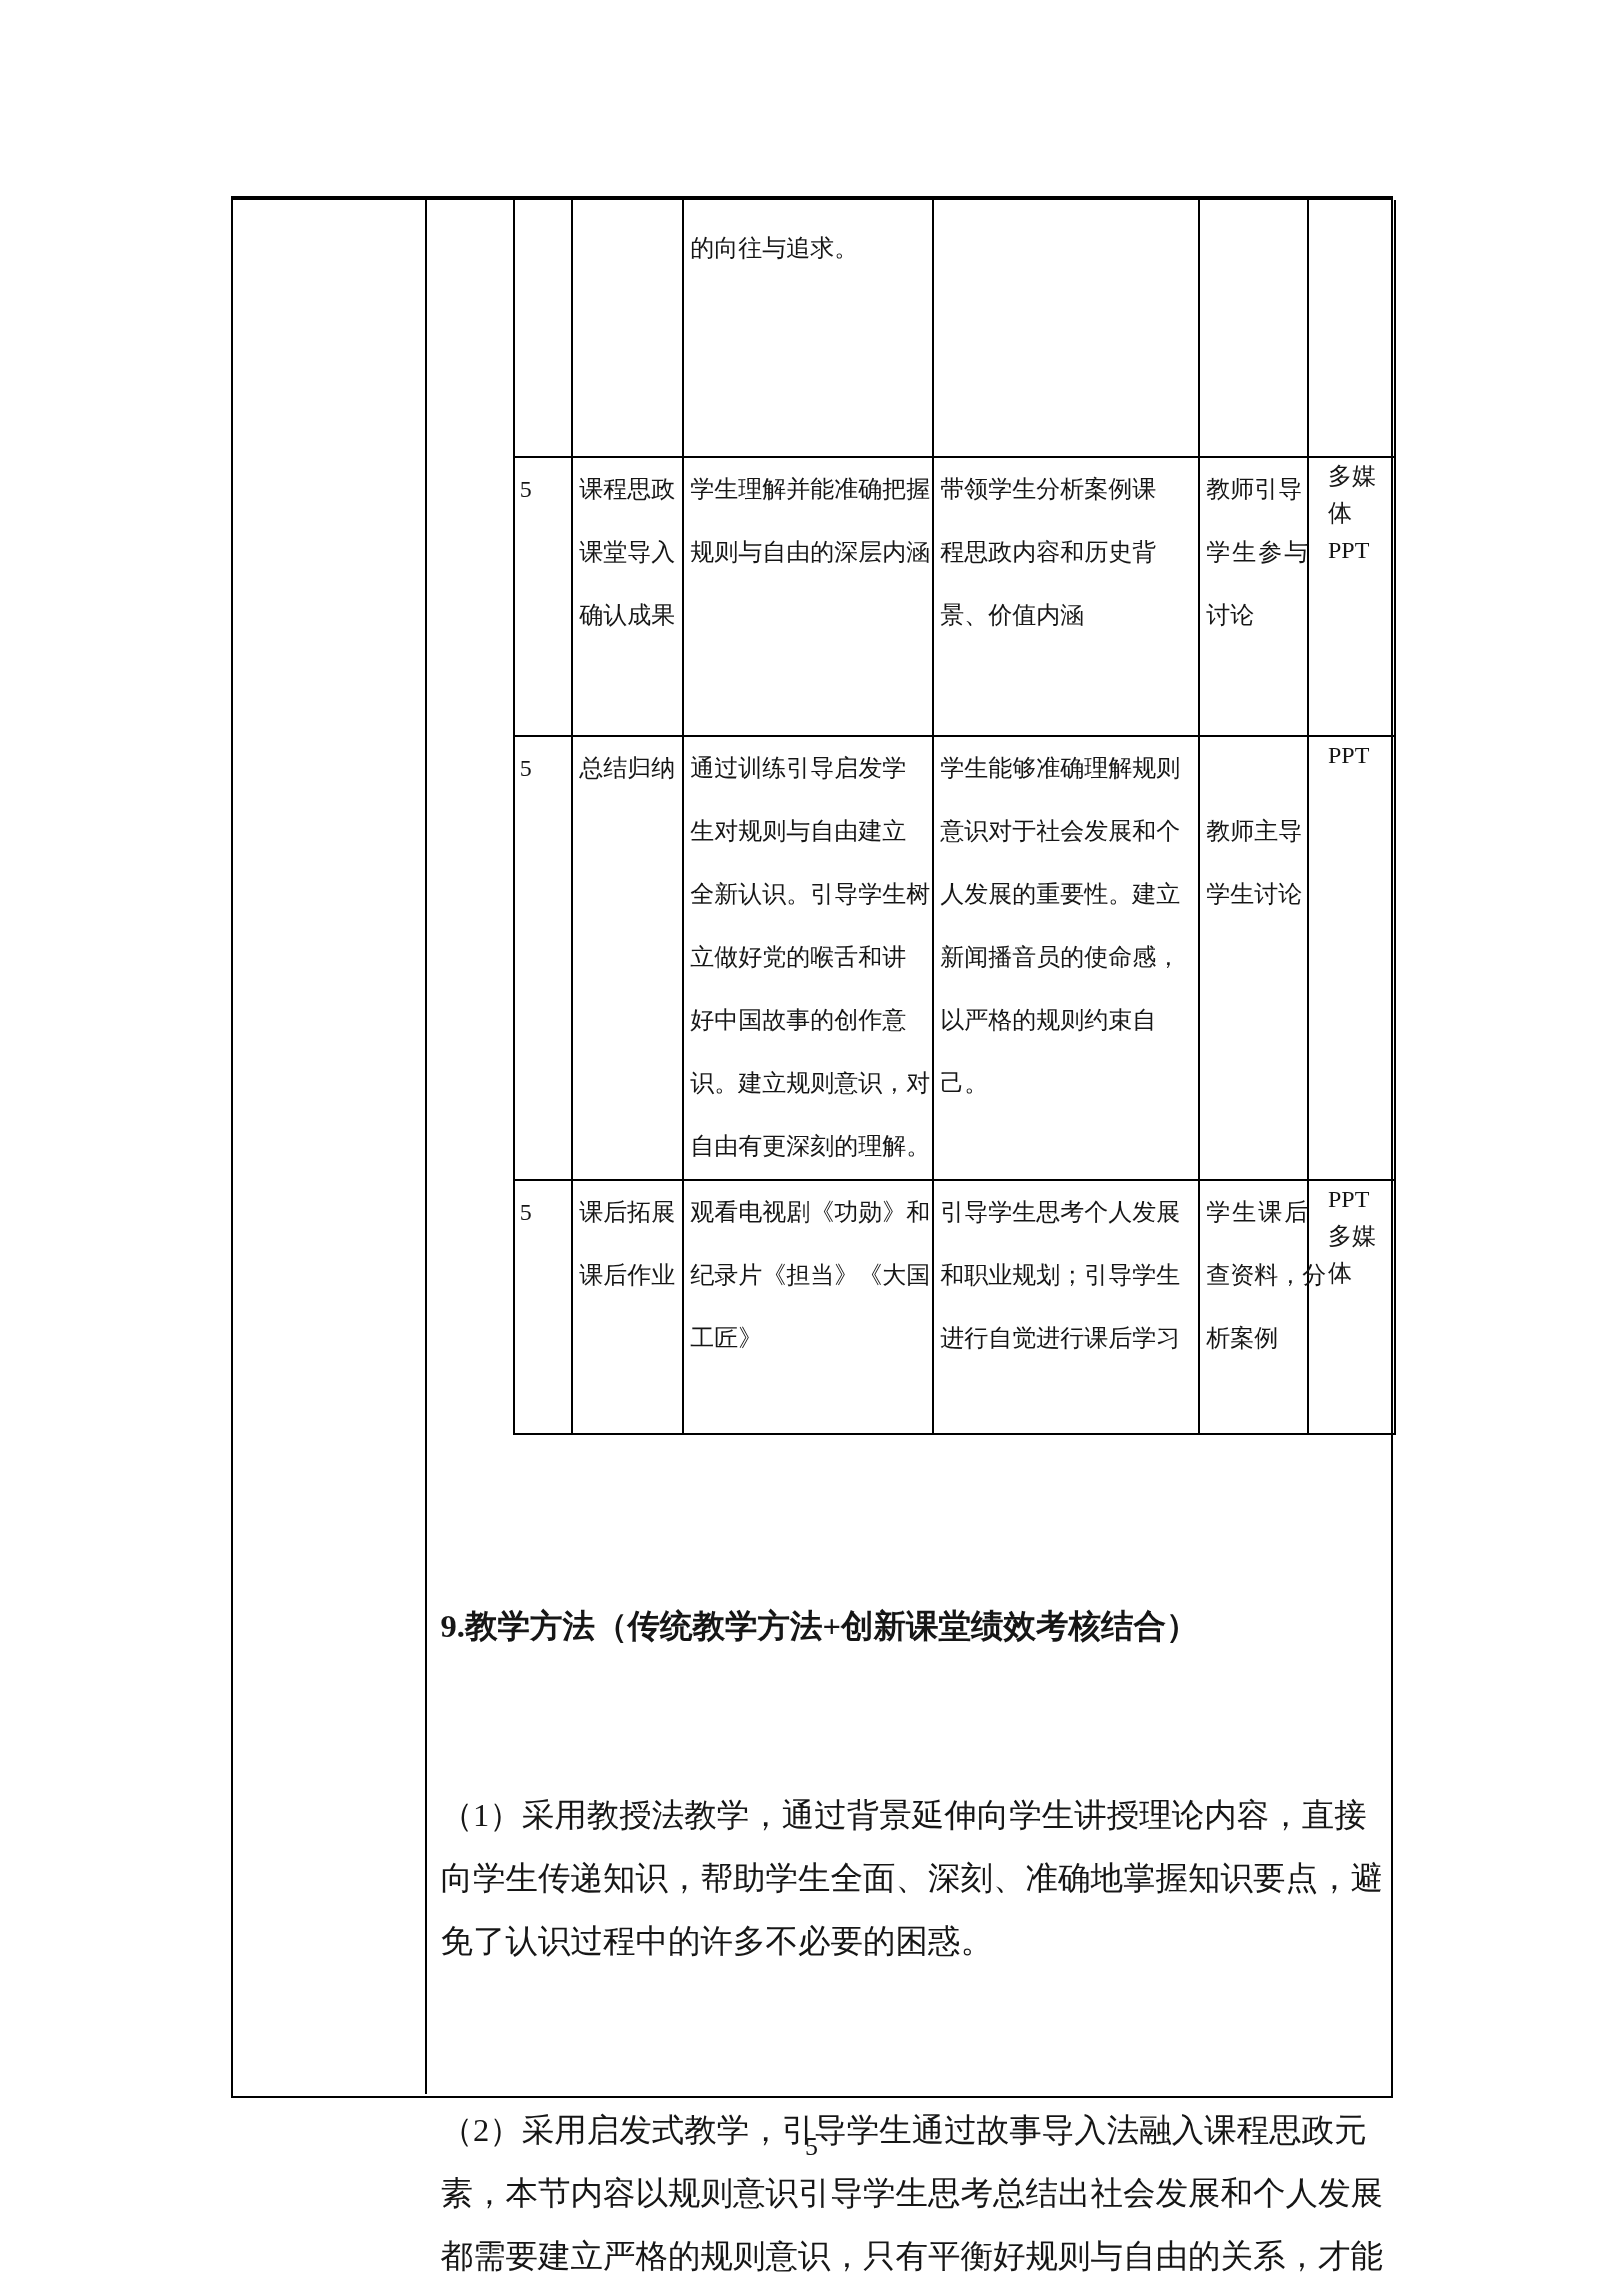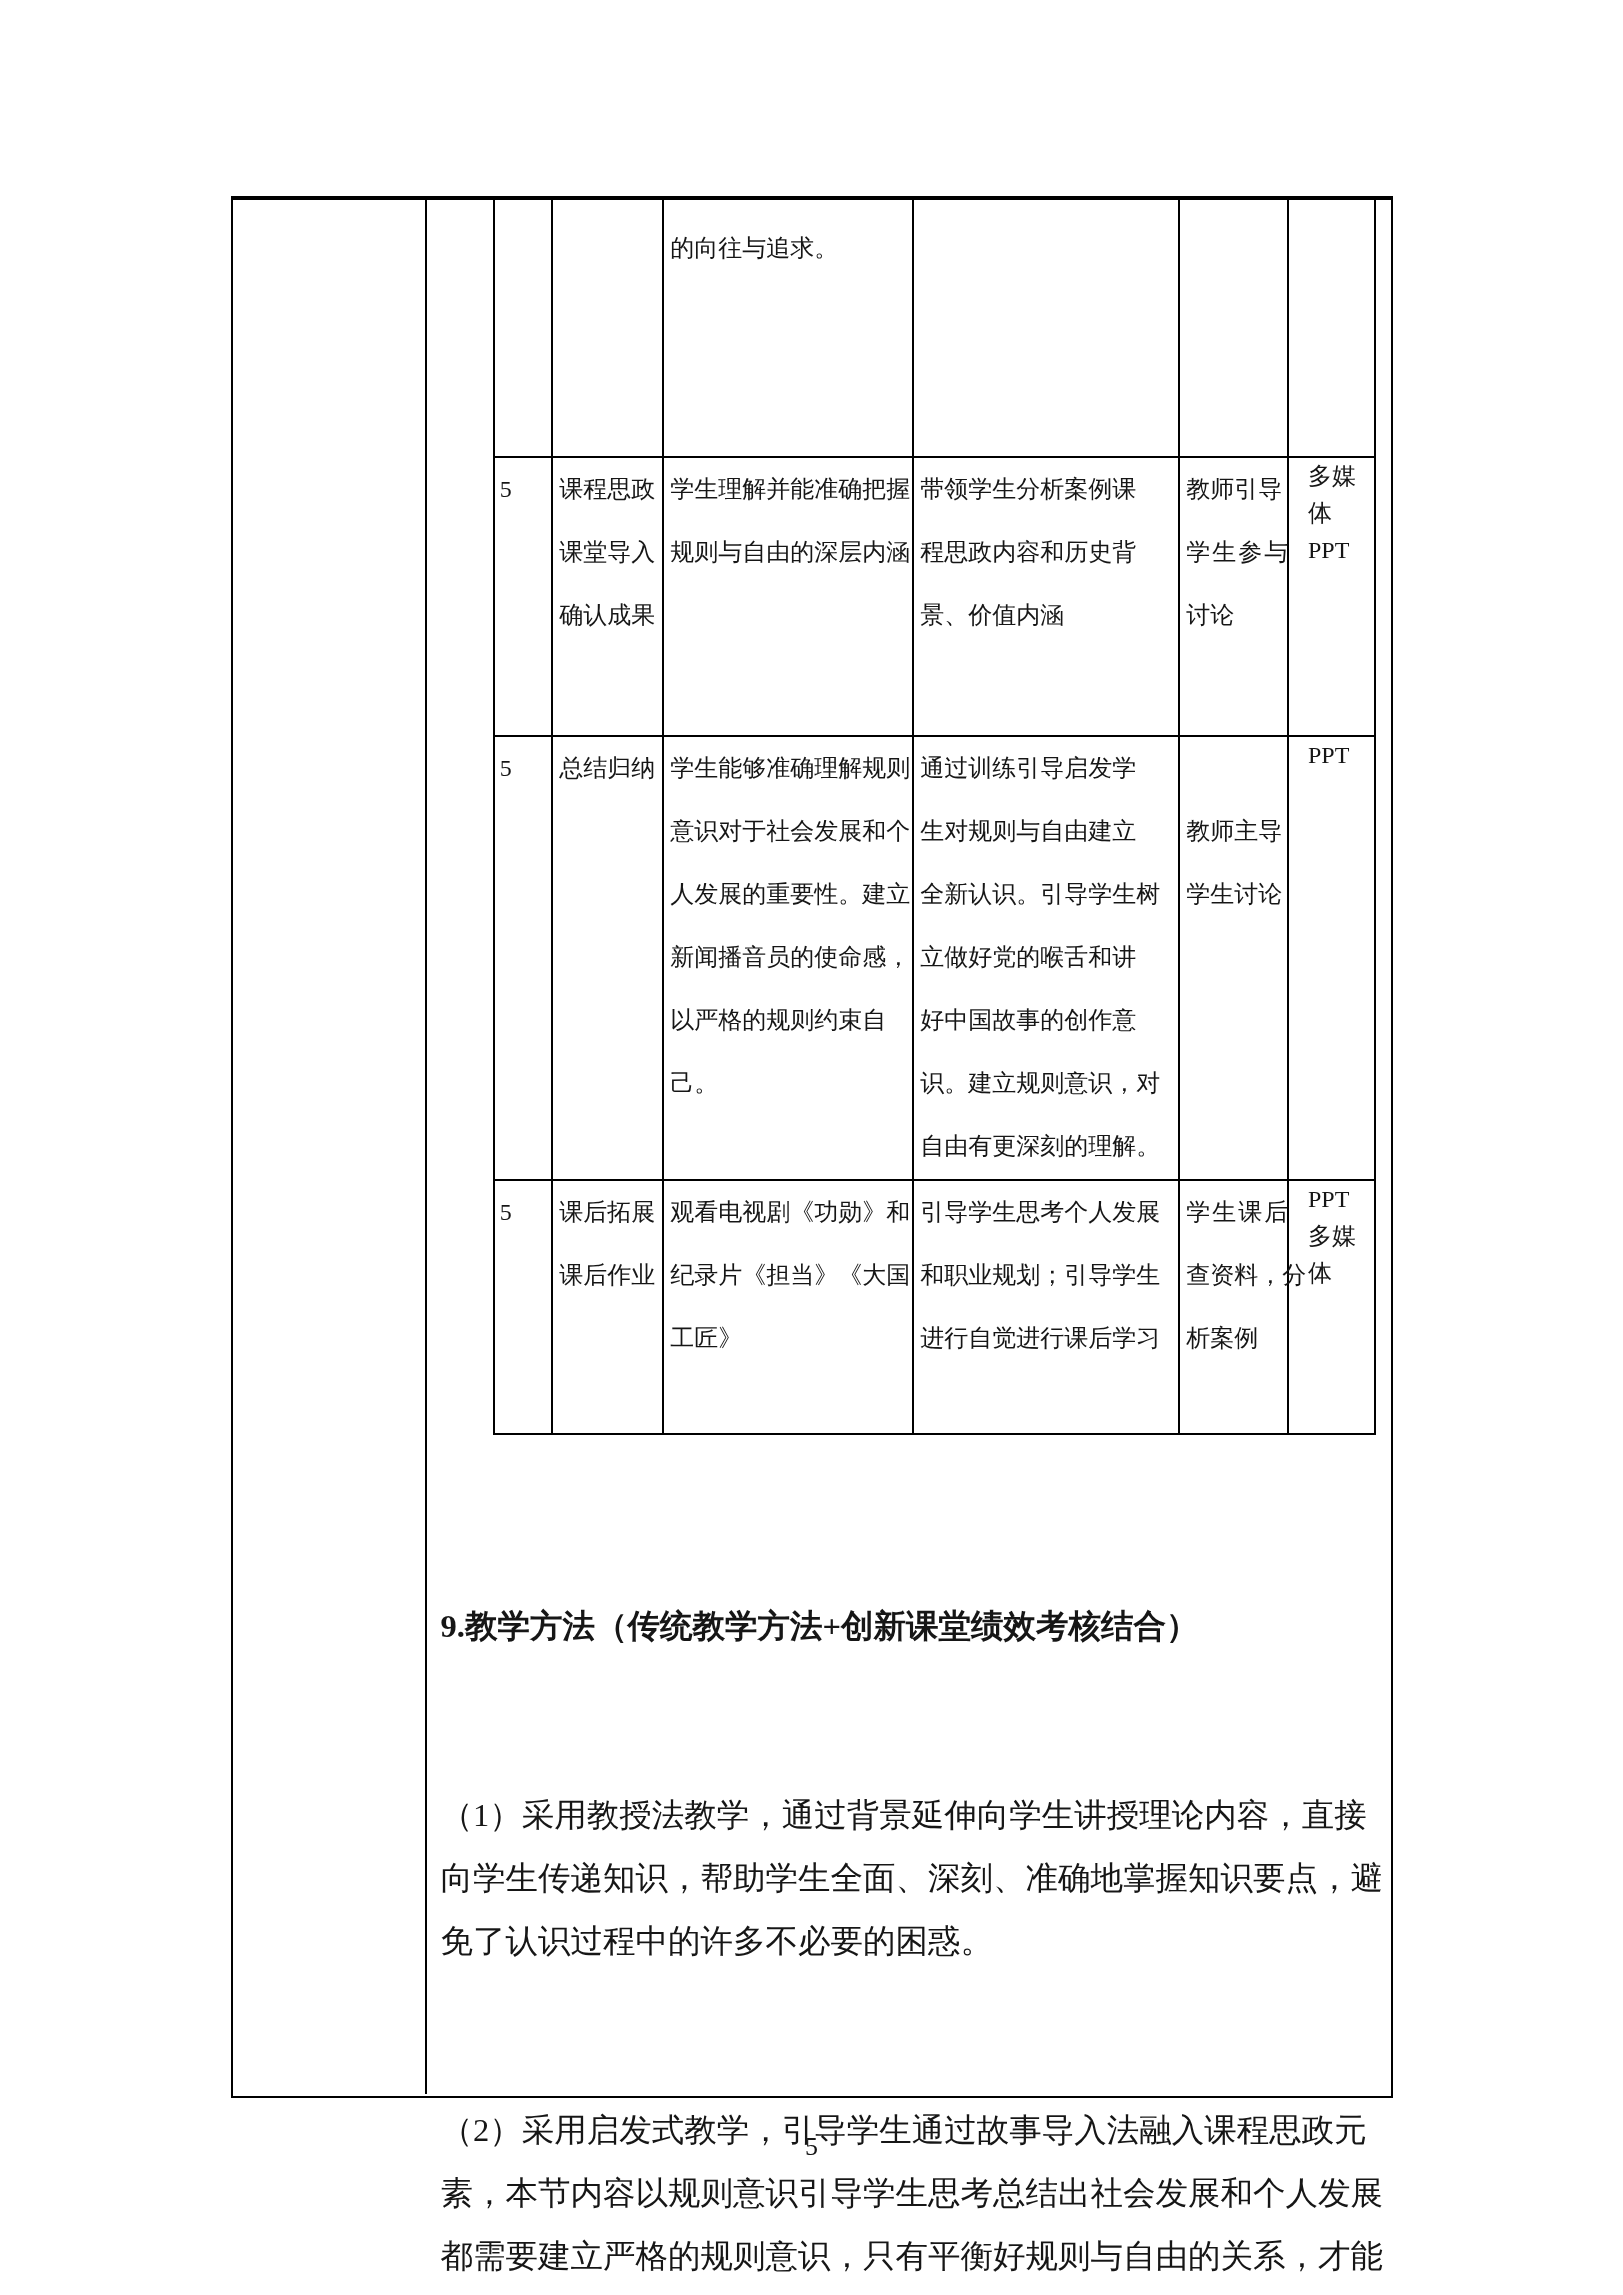--- a/index.html
+++ b/index.html
@@ -23,21 +23,21 @@
   
   .vline-left{
     position:absolute;
     left:425px;top:198px;
     width:2.4px;height:1896px;
     background:#000;
   }
   
   .inner-table{
     position:absolute;
-    left:493px;top:200px;
+    left:513px;top:200px;
     width:883px;
     box-sizing:border-box;
     border-left:2.4px solid #000;
     display:grid;
     grid-template-columns:58px 111px 250px 266px 109px 87px;
     grid-template-rows:258px 279px 444px 254px;
     background:transparent;
   }
   .cell{
     box-sizing:border-box;
@@ -103,33 +103,33 @@
 景、价值内涵</div>
     <div class="cell c5">教师引导
 学 生 参 与
 讨论</div>
     <div class="cell c6">多媒
 体
 PPT</div>
 
     <div class="cell c1">5</div>
     <div class="cell c2">总结归纳</div>
-    <div class="cell c4">学生能够准确理解规则
-意识对于社会发展和个
-人发展的重要性。建立
-新闻播音员的使命感，
-以严格的规则约束自
-己。</div>
     <div class="cell c3">通过训练引导启发学
 生对规则与自由建立
 全新认识。引导学生树
 立做好党的喉舌和讲
 好中国故事的创作意
 识。建立规则意识，对
 自由有更深刻的理解。</div>
+    <div class="cell c4">学生能够准确理解规则
+意识对于社会发展和个
+人发展的重要性。建立
+新闻播音员的使命感，
+以严格的规则约束自
+己。</div>
     <div class="cell c5">　
 教师主导
 学生讨论</div>
     <div class="cell c6">PPT</div>
 
     <div class="cell c1">5</div>
     <div class="cell c2">课后拓展
 课后作业</div>
     <div class="cell c3">观看电视剧《功勋》和
 纪录片《担当》《大国

